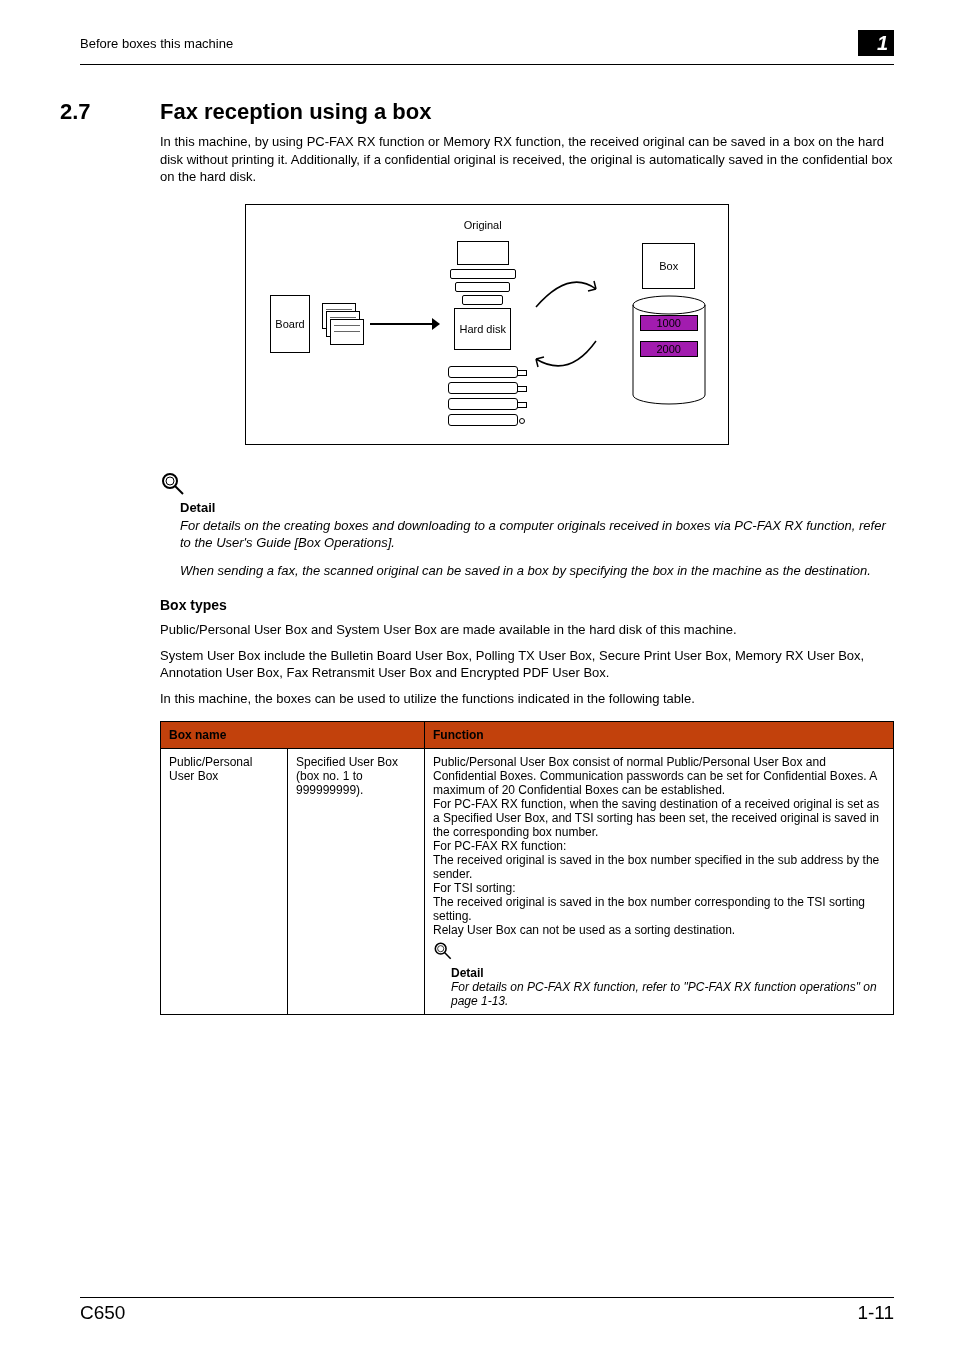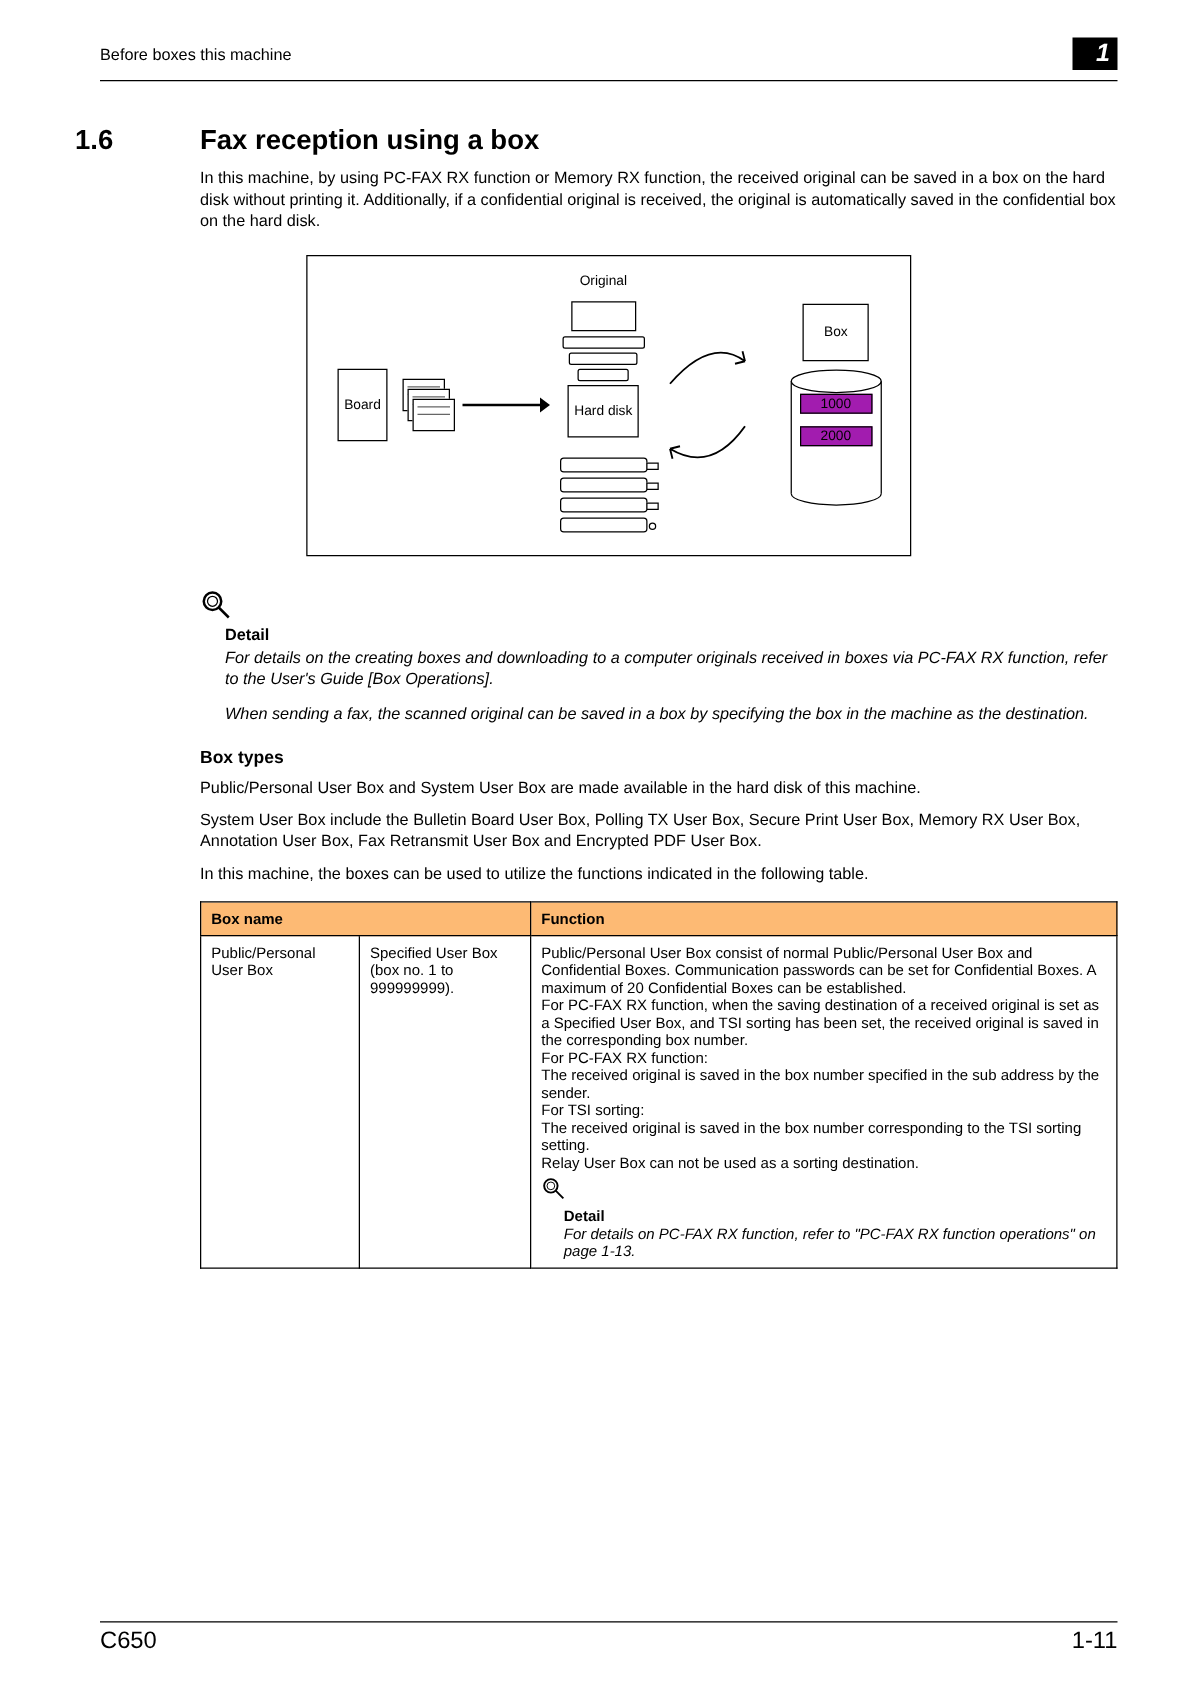--- a/index.html
+++ b/index.html
@@ -259,21 +259,21 @@
     margin-top: 14px;
     font-size: 12px;
   }
   table.box-table th, table.box-table td {
     border: 1px solid #000;
     padding: 6px 8px;
     vertical-align: top;
     text-align: left;
   }
   table.box-table th {
-    background: #fdba74;
+    background: #c2410c;
     font-weight: bold;
   }
   .cell-detail-head {
     font-weight: bold;
     margin: 2px 0 0 18px;
   }
   .cell-detail-text {
     font-style: italic;
     margin: 0 0 0 18px;
   }
@@ -293,21 +293,21 @@
 <body>
 
 <div class="page">
 
   <div class="header-row">
     <span class="running-head">Before boxes this machine</span>
     <span class="chapter-badge">1</span>
   </div>
 
   <div class="sect-row">
-    <span class="sect-num">1.6</span>
+    <span class="sect-num">2.7</span>
     <span class="sect-title">Fax reception using a box</span>
   </div>
 
   <div class="body-block">
     <p>In this machine, by using PC-FAX RX function or Memory RX function, the received original can be saved in a box on the hard disk without printing it. Additionally, if a confidential original is received, the original is automatically saved in the confidential box on the hard disk.</p>
   </div>
 
   <div class="diagram-wrap">
     <div class="diagram">
       <div class="dia-stack">

